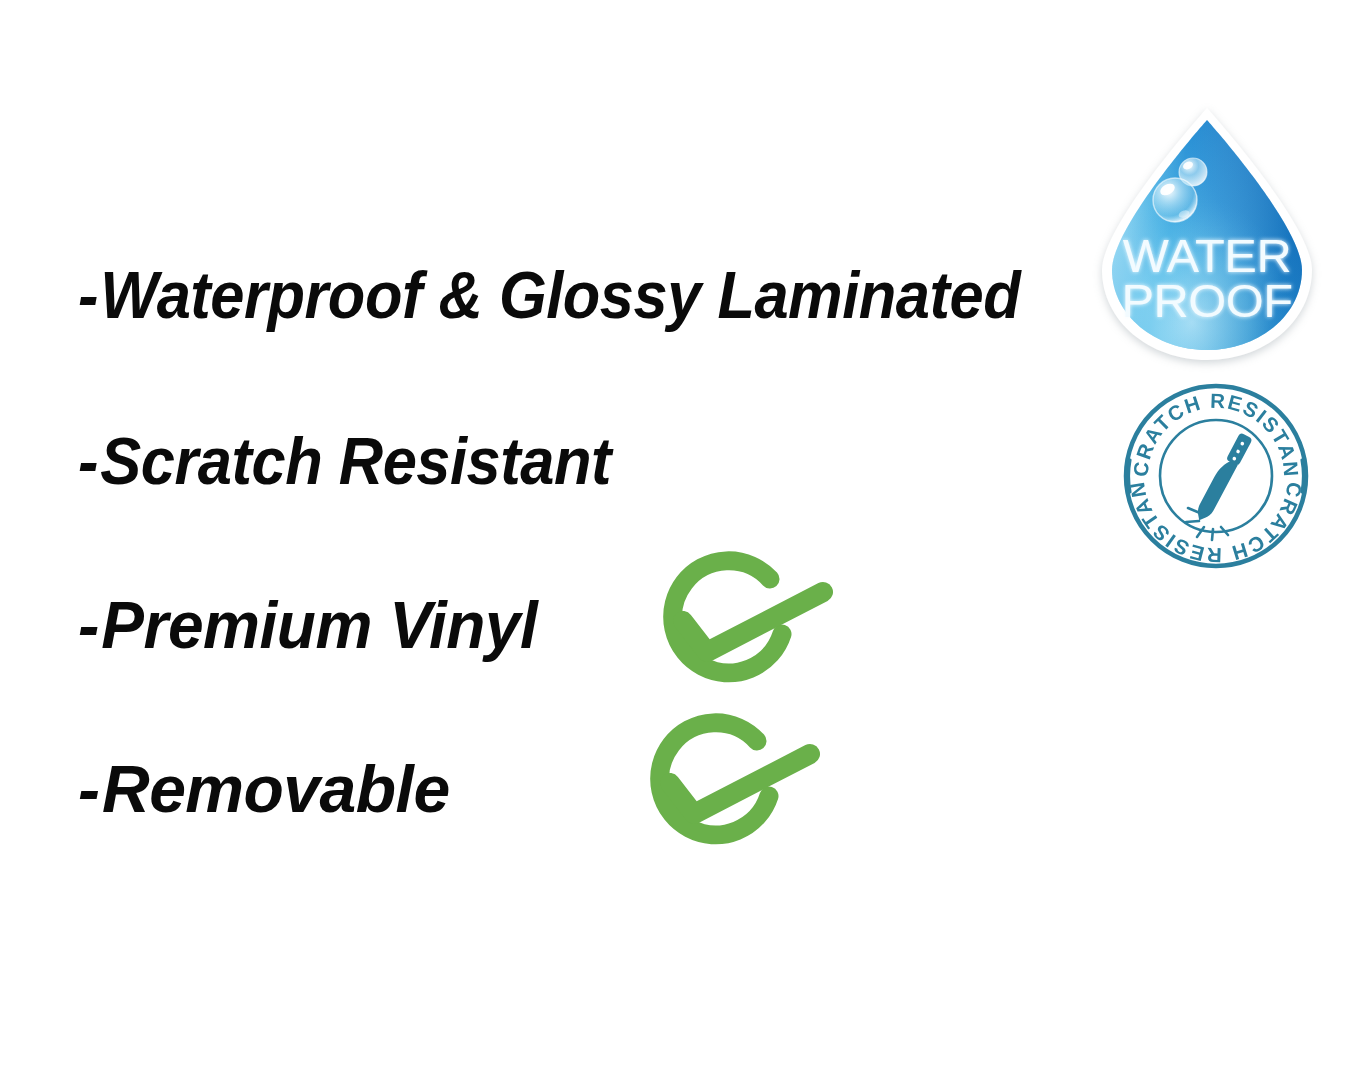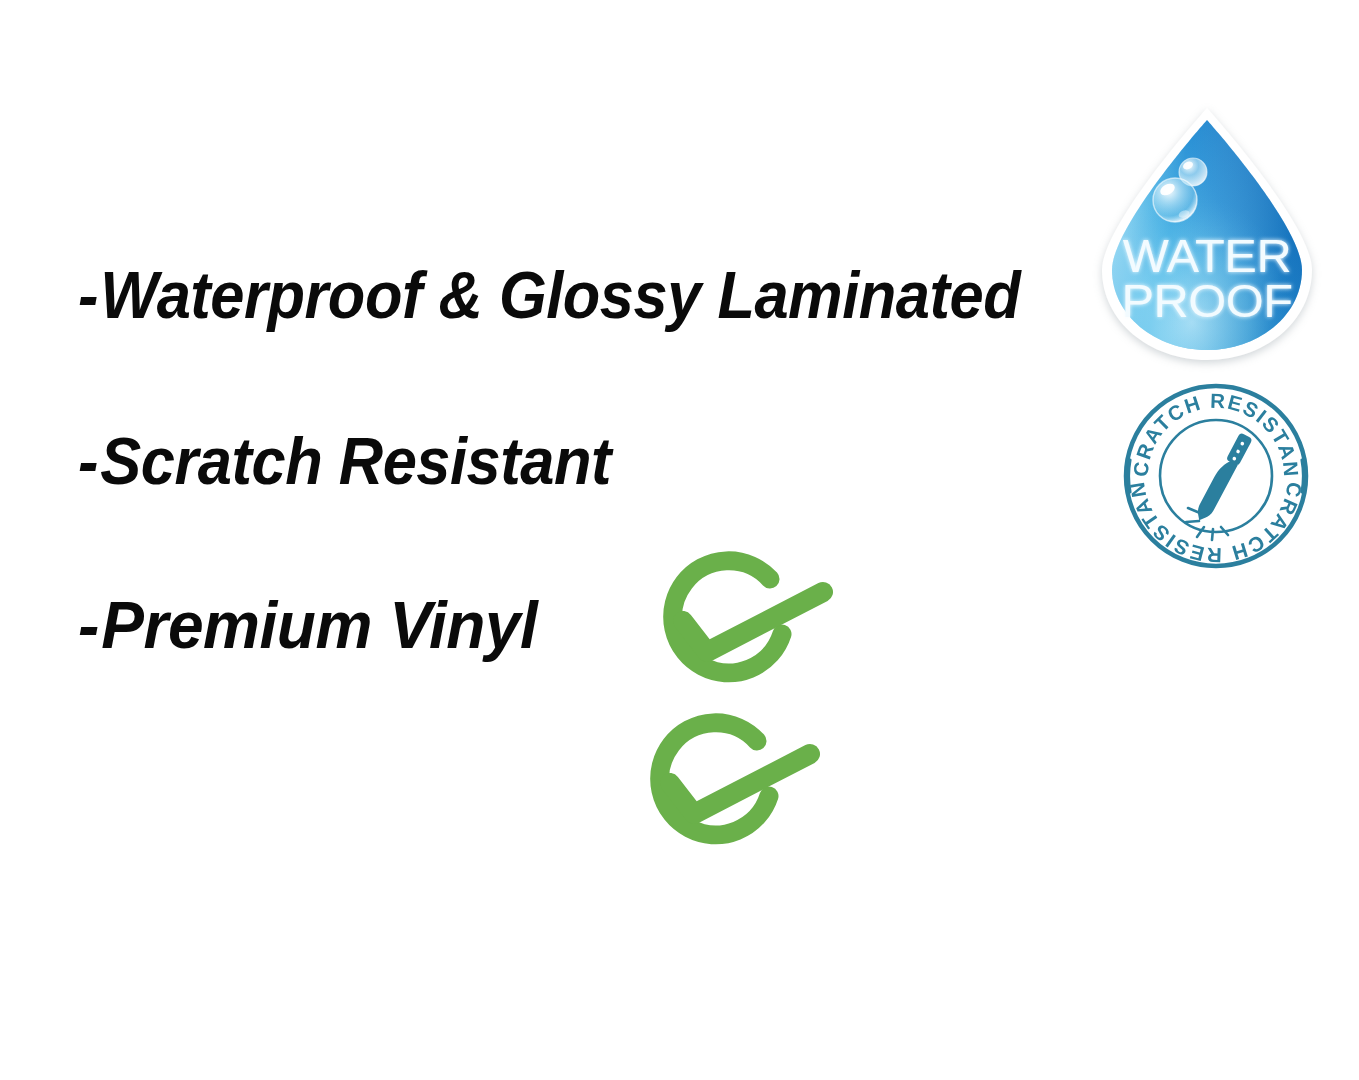--- a/index.html
+++ b/index.html
@@ -67,20 +67,21 @@
 <body>
 
 <div id="page">
 
   <div class="feature-line" id="line-0"><span class="dash">-</span><span>Waterproof &amp; Glossy Laminated</span></div>
 
   <div class="feature-line" id="line-1"><span class="dash">-</span><span>Scratch Resistant</span></div>
 
   <div class="feature-line" id="line-2"><span class="dash">-</span><span>Premium Vinyl</span></div>
 
+  <div class="feature-line" id="line-3"><span class="dash">-</span><span>Removable</span></div>
 
   <div class="badge" id="waterproof-badge">
     <svg viewBox="0 0 222 262" width="222" height="262">
       <defs>
         <linearGradient id="dropGrad" x1="0.08" y1="0.62" x2="0.95" y2="0.12">
           <stop offset="0%" stop-color="#7fd0f1"></stop>
           <stop offset="22%" stop-color="#4fb6e6"></stop>
           <stop offset="55%" stop-color="#2b92d6"></stop>
           <stop offset="100%" stop-color="#1270be"></stop>
         </linearGradient>

